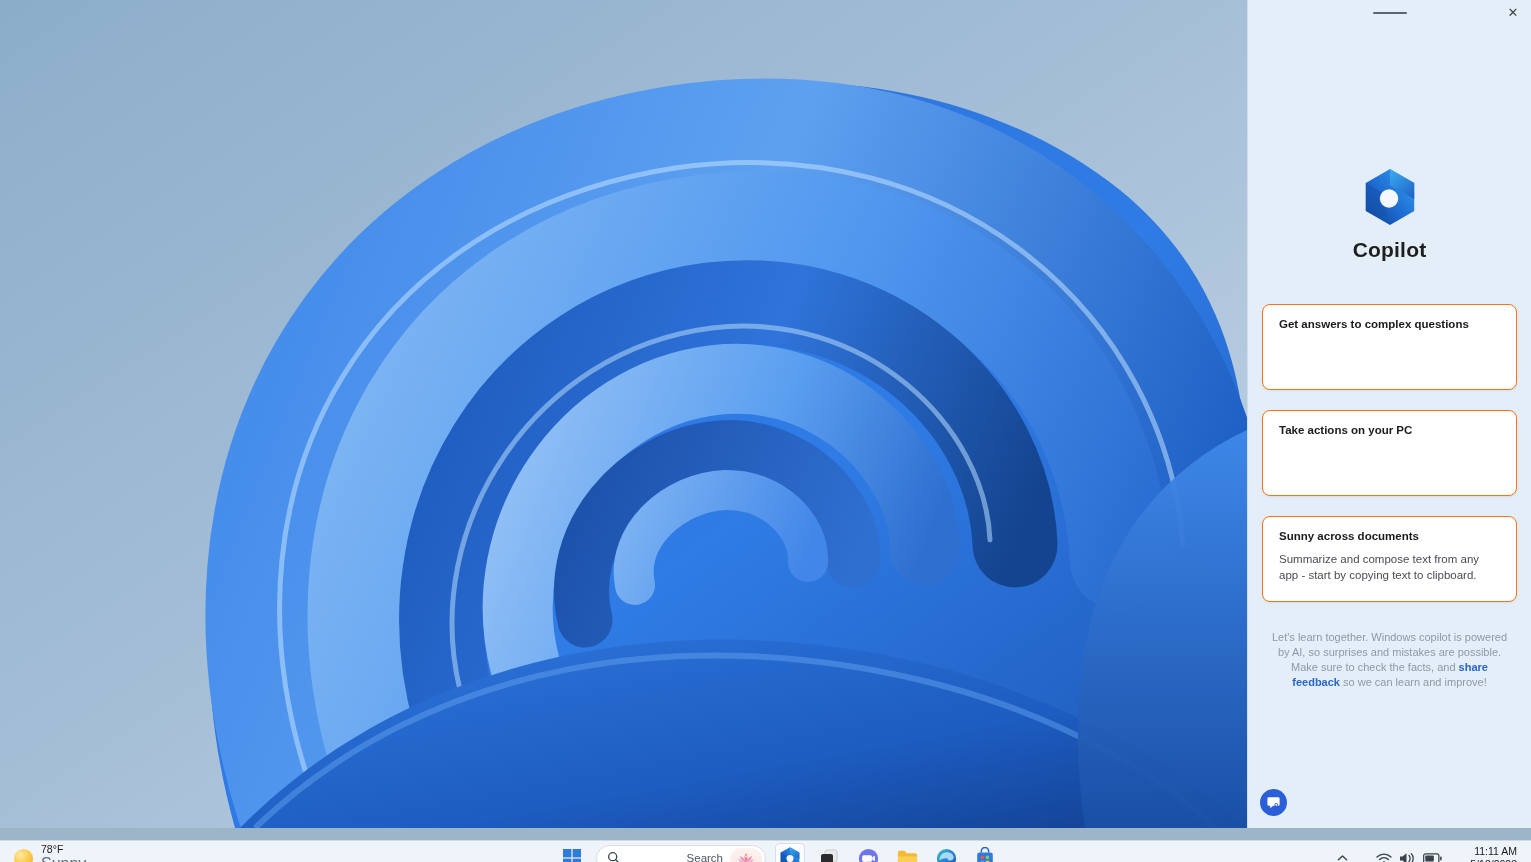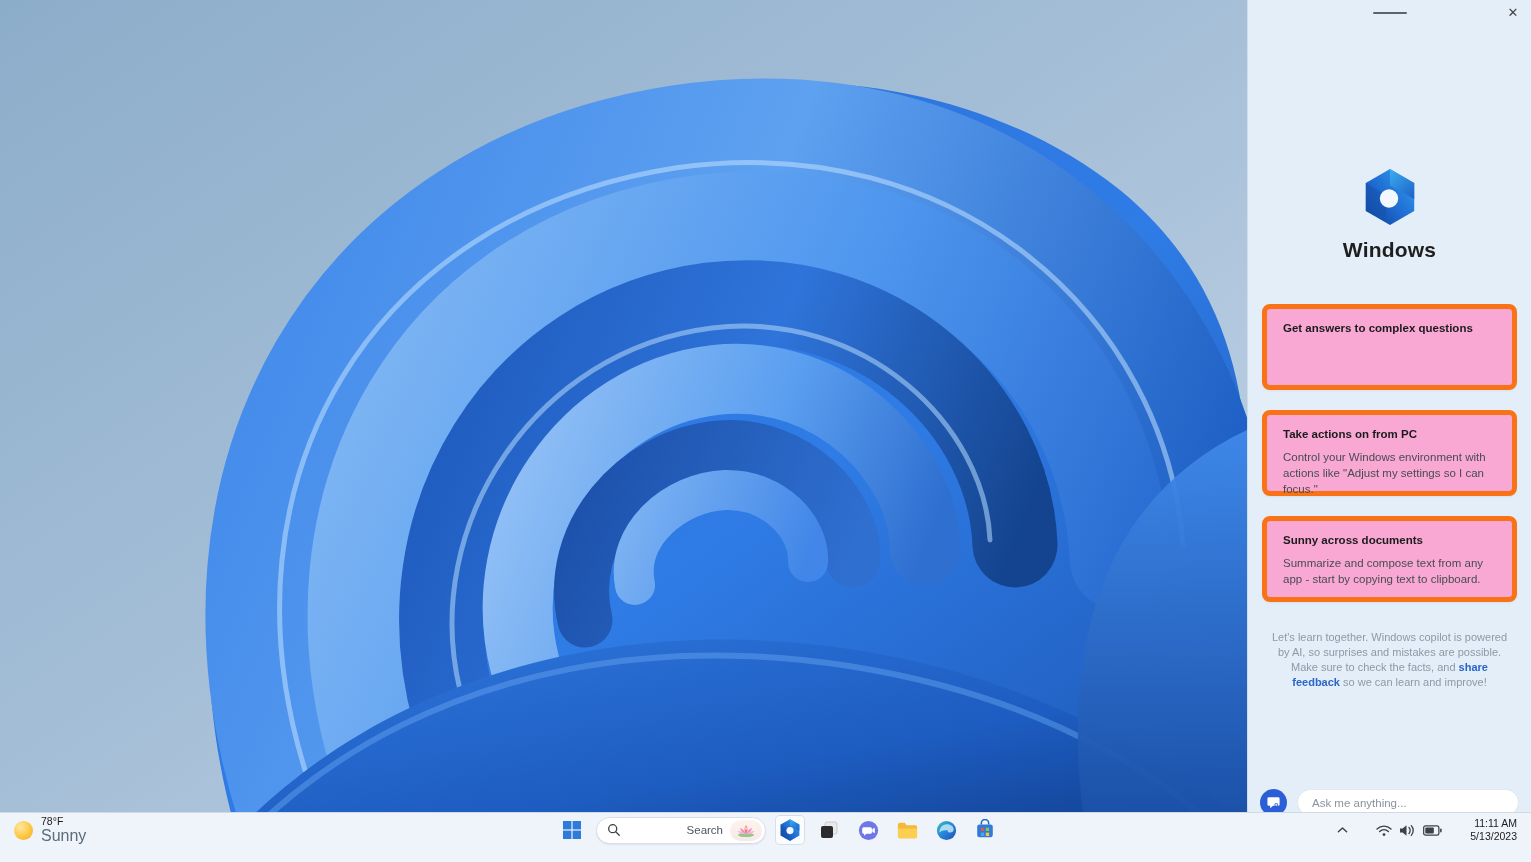--- a/index.html
+++ b/index.html
@@ -16,38 +16,38 @@
   .titlebar { height:26px; position:relative; flex:0 0 auto; }
   .min-btn { position:absolute; left:50%; top:9px; transform:translateX(-50%); width:34px; height:10px; cursor:pointer; }
   .min-btn::after { content:""; display:block; margin-top:3px; height:2px; background:#5a6570; border-radius:2px; }
   .close-btn { position:absolute; right:8px; top:3px; width:20px; height:20px; color:#444;
                font-size:13px; line-height:20px; text-align:center; cursor:pointer; }
   .brand { text-align:center; margin-top:140px; flex:0 0 auto; }
   .brand .logo { width:62px; height:62px; margin:0 auto; }
   .brand h1 { font-size:21px; font-weight:bold; color:#1e1e1e; margin-top:10px; letter-spacing:.2px; }
 
   .cards { margin-top:42px; padding:0 14px; display:flex; flex-direction:column; gap:20px; flex:0 0 auto; }
-  .card { background:#f9a8d4; border:5px solid #f97316; border-radius:8px; height:86px;
+  .card { background:#ffffff; border:1px solid #f97316; border-radius:8px; height:86px;
           padding:13px 16px 0 16px; box-shadow:0 1px 2px rgba(60,80,110,.08); cursor:default; }
   .card h3 { font-size:11.5px; font-weight:bold; color:#1b1b1b; margin-bottom:9px; }
   .card p  { font-size:11.5px; color:#474c52; line-height:16px; }
 
   .disclaimer { margin-top:28px; padding:0 22px; text-align:center; font-size:11px;
                 line-height:15px; color:#8d99a8; }
   .disclaimer a { color:#2a65c8; font-weight:bold; text-decoration:none; cursor:pointer; }
 
   .composer { margin-top:auto; margin-bottom:12px; padding:0 12px; display:flex; align-items:center; gap:10px; }
   .composer .chat-circle { width:27px; height:27px; border-radius:50%; flex:0 0 auto;
         background:#2a5fd7; display:flex; align-items:center; justify-content:center; cursor:pointer; }
   .composer input { flex:1; height:27px; border:1px solid #e3e7ee; border-radius:14px; background:#fff;
         padding:0 14px; font-size:11.5px; color:#333; outline:none; font-family:inherit; }
   .composer input::placeholder { color:#8b939e; }
 
   
-  .taskbar { position:absolute; left:0; bottom:0; width:1531px; height:50px;
+  .taskbar { position:absolute; left:0; bottom:0; width:1531px; height:22px;
              background:#eff3fa; border-top:1px solid rgba(120,140,160,.25);
              display:flex; align-items:center;padding-left:8px; }
   .widgets { position:absolute; left:6px; top:0; height:34px; display:flex; align-items:center;
              gap:8px; padding:0 8px; border-radius:4px; cursor:pointer; }
   .sun { width:19px; height:19px; border-radius:50%;
          background:radial-gradient(circle at 35% 32%, #ffe8a0 0%, #fcc742 55%, #f4a623 100%); }
   .wx-text { display:flex; flex-direction:column; line-height:1.15; }
   .wx-temp { font-size:10.5px; color:#1d1d1d; }
   .wx-cond { font-size:16px; color:#5d6b7a; }
 
@@ -161,50 +161,48 @@
             <stop offset="0" stop-color="#3fb6f5"></stop>
               <stop offset="1" stop-color="#1b57c0"></stop>
           </linearGradient>
         </defs>
         <path d="M 32 3 L 57 17.5 L 57 46.5 L 32 61 L 7 46.5 L 7 17.5 Z" fill="url(#cop1)"></path>
         <path d="M 32 3 L 57 17.5 L 57 34 L 32 20 Z" fill="url(#cop2)" opacity=".8"></path>
         <path d="M 7 46.5 L 7 17.5 L 28 30 L 28 52 Z" fill="#1552ad" opacity=".55"></path>
         <path d="M 40.5 33.5 a 9.5 9.5 0 1 1 -19 0 a 9.5 9.5 0 1 1 19 0 Z" fill="#f2f8fd"></path>
       </svg>
     </div>
-    <h1>Windows</h1>
+    <h1>Copilot</h1>
   </div>
 
   <div class="cards">
     <div class="card">
       <h3>Get answers to complex questions</h3>
     </div>
     <div class="card">
-      <h3>Take actions on from PC</h3>
-      <p>Control your Windows environment with actions like "Adjust my settings so I can focus."</p>
+      <h3>Take actions on your PC</h3>
     </div>
     <div class="card">
       <h3>Sunny across documents</h3>
       <p>Summarize and compose text from any app - start by copying text to clipboard.</p>
     </div>
   </div>
 
   <div class="disclaimer">
     <span>Let's learn together. Windows copilot is powered by AI, so surprises and mistakes are possible. Make sure to check the facts, and </span><a>share feedback</a><span> so we can learn and improve!</span>
   </div>
 
   <div class="composer">
     <div class="chat-circle">
       <svg viewBox="0 0 16 16" width="15" height="15">
         <path d="M3 2.5 h10 a1.5 1.5 0 0 1 1.5 1.5 v6 a1.5 1.5 0 0 1 -1.5 1.5 h-5.5 l-3 2.5 v-2.5 h-1.5 a1.5 1.5 0 0 1 -1.5 -1.5 v-6 a1.5 1.5 0 0 1 1.5 -1.5 Z" fill="#ffffff"></path>
         <circle cx="11" cy="10.5" r="2" fill="#2a5fd7"></circle>
         <path d="M11 9.3 v2.4 M9.8 10.5 h2.4" stroke="#fff" stroke-width=".9"></path>
       </svg>
     </div>
-    <input type="text" placeholder="Ask me anything..." style="">
   </div>
 </div>
 
 <div class="taskbar">
 
   <div class="widgets">
     <div class="sun"></div>
     <div class="wx-text">
       <span class="wx-temp">78°F</span>
       <span class="wx-cond">Sunny</span>

